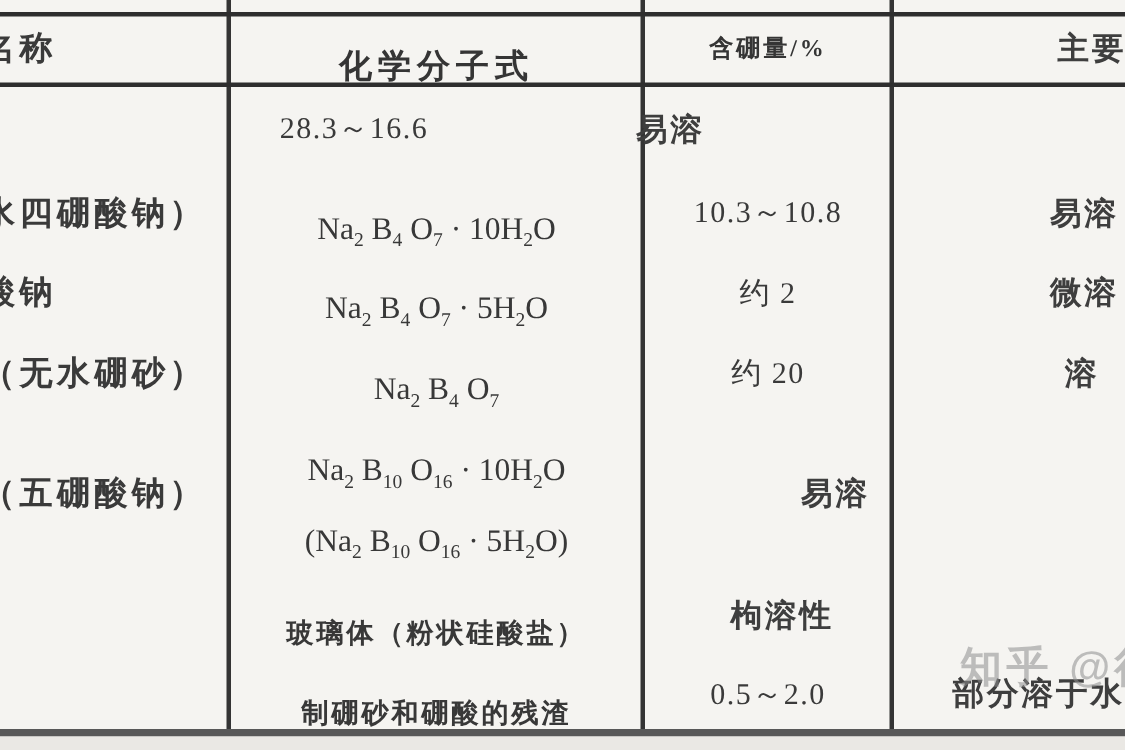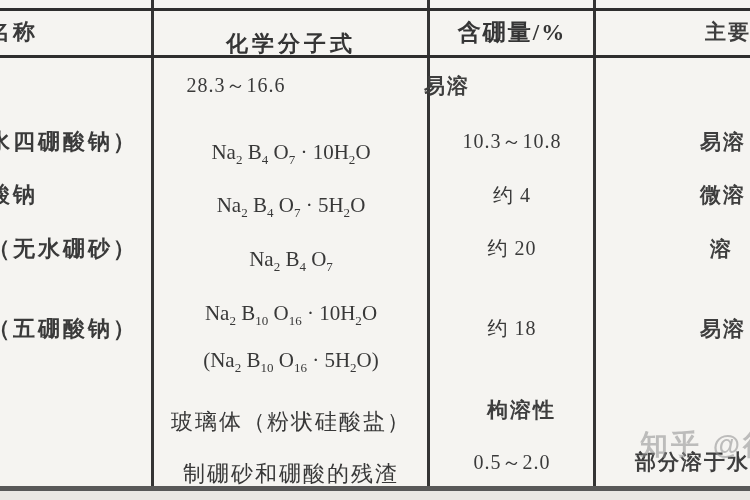--- a/index.html
+++ b/index.html
@@ -38,30 +38,30 @@
   .cell{overflow:hidden;}
   .c-name{width:153px;}
   .c-name span{
     display:inline-block;white-space:nowrap;margin-left:-12px;
     font-size:22px;font-weight:bold;letter-spacing:3px;color:#3a3a3a;
   }
   .c-formula{width:276px;text-align:center;font-size:21px;color:#383838;margin-top:24px;}
   .c-formula .fline{line-height:1.25;}
   .row.r5 .c-formula .fline{line-height:38px;}
   .c-formula sub{font-size:0.62em;}
-  .c-formula .cjk{font-weight:normal;letter-spacing:2px;font-size:22px;}
+  .c-formula .cjk{font-weight:bold;letter-spacing:2px;font-size:18px;}
   .c-boron{width:166px;text-align:center;font-size:20px;color:#3a3a3a;letter-spacing:1px;}
   .c-props{width:155px;}
   .c-props span{
     display:inline-block;white-space:nowrap;
     font-size:21px;font-weight:bold;letter-spacing:2px;color:#3e3e3e;
   }
   
   .row.hd .c-formula,.row.hd .c-boron{font-weight:bold;letter-spacing:4px;font-size:22px;color:#353535;}
-  .row.hd .c-boron{letter-spacing:2px;font-size:23px;}
+  .row.hd .c-boron{letter-spacing:2px;font-size:16px;}
   
   .row.hd .c-props span{margin-left:110px;}
   .row.r1 .c-props span{margin-left:105px;}
   .row.r2 .c-props span{margin-left:105px;}
   .row.r3 .c-props span{margin-left:105px;}
   .row.r4 .c-props span{margin-left:115px;}
   .row.r5 .c-props span{margin-left:105px;}
   .row.r6 .c-props span{margin-left:58px;}
   .row.r7 .c-props span{margin-left:40px;}
 
@@ -107,40 +107,39 @@
         </div>
       <div class="cell c-boron">10.3～10.8</div>
       <div class="cell c-props"><span>易溶</span></div>
     </div>
 
     <div class="row r3">
       <div class="cell c-name"><span>酸钠</span></div>
       <div class="cell c-formula">
           <div class="fline">Na<sub>2</sub> B<sub>4</sub> O<sub>7</sub> · 5H<sub>2</sub>O</div>
         </div>
-      <div class="cell c-boron">约 4</div>
+      <div class="cell c-boron">约 2</div>
       <div class="cell c-props"><span>微溶</span></div>
     </div>
 
     <div class="row r4">
       <div class="cell c-name"><span>（无水硼砂）</span></div>
       <div class="cell c-formula">
           <div class="fline">Na<sub>2</sub> B<sub>4</sub> O<sub>7</sub></div>
         </div>
       <div class="cell c-boron">约 20</div>
       <div class="cell c-props"><span>溶</span></div>
     </div>
 
     <div class="row r5">
       <div class="cell c-name"><span>（五硼酸钠）</span></div>
       <div class="cell c-formula">
           <div class="fline">Na<sub>2</sub> B<sub>10</sub> O<sub>16</sub> · 10H<sub>2</sub>O</div>
           <div class="fline">(Na<sub>2</sub> B<sub>10</sub> O<sub>16</sub> · 5H<sub>2</sub>O)</div>
         </div>
-      <div class="cell c-boron">约 18</div>
       <div class="cell c-props"><span>易溶</span></div>
     </div>
 
     <div class="row r6">
       <div class="cell c-name"><span></span></div>
       <div class="cell c-formula">
           <div class="fline"><span class="cjk">玻璃体（粉状硅酸盐）</span></div>
         </div>
       <div class="cell c-props"><span>枸溶性</span></div>
     </div>

